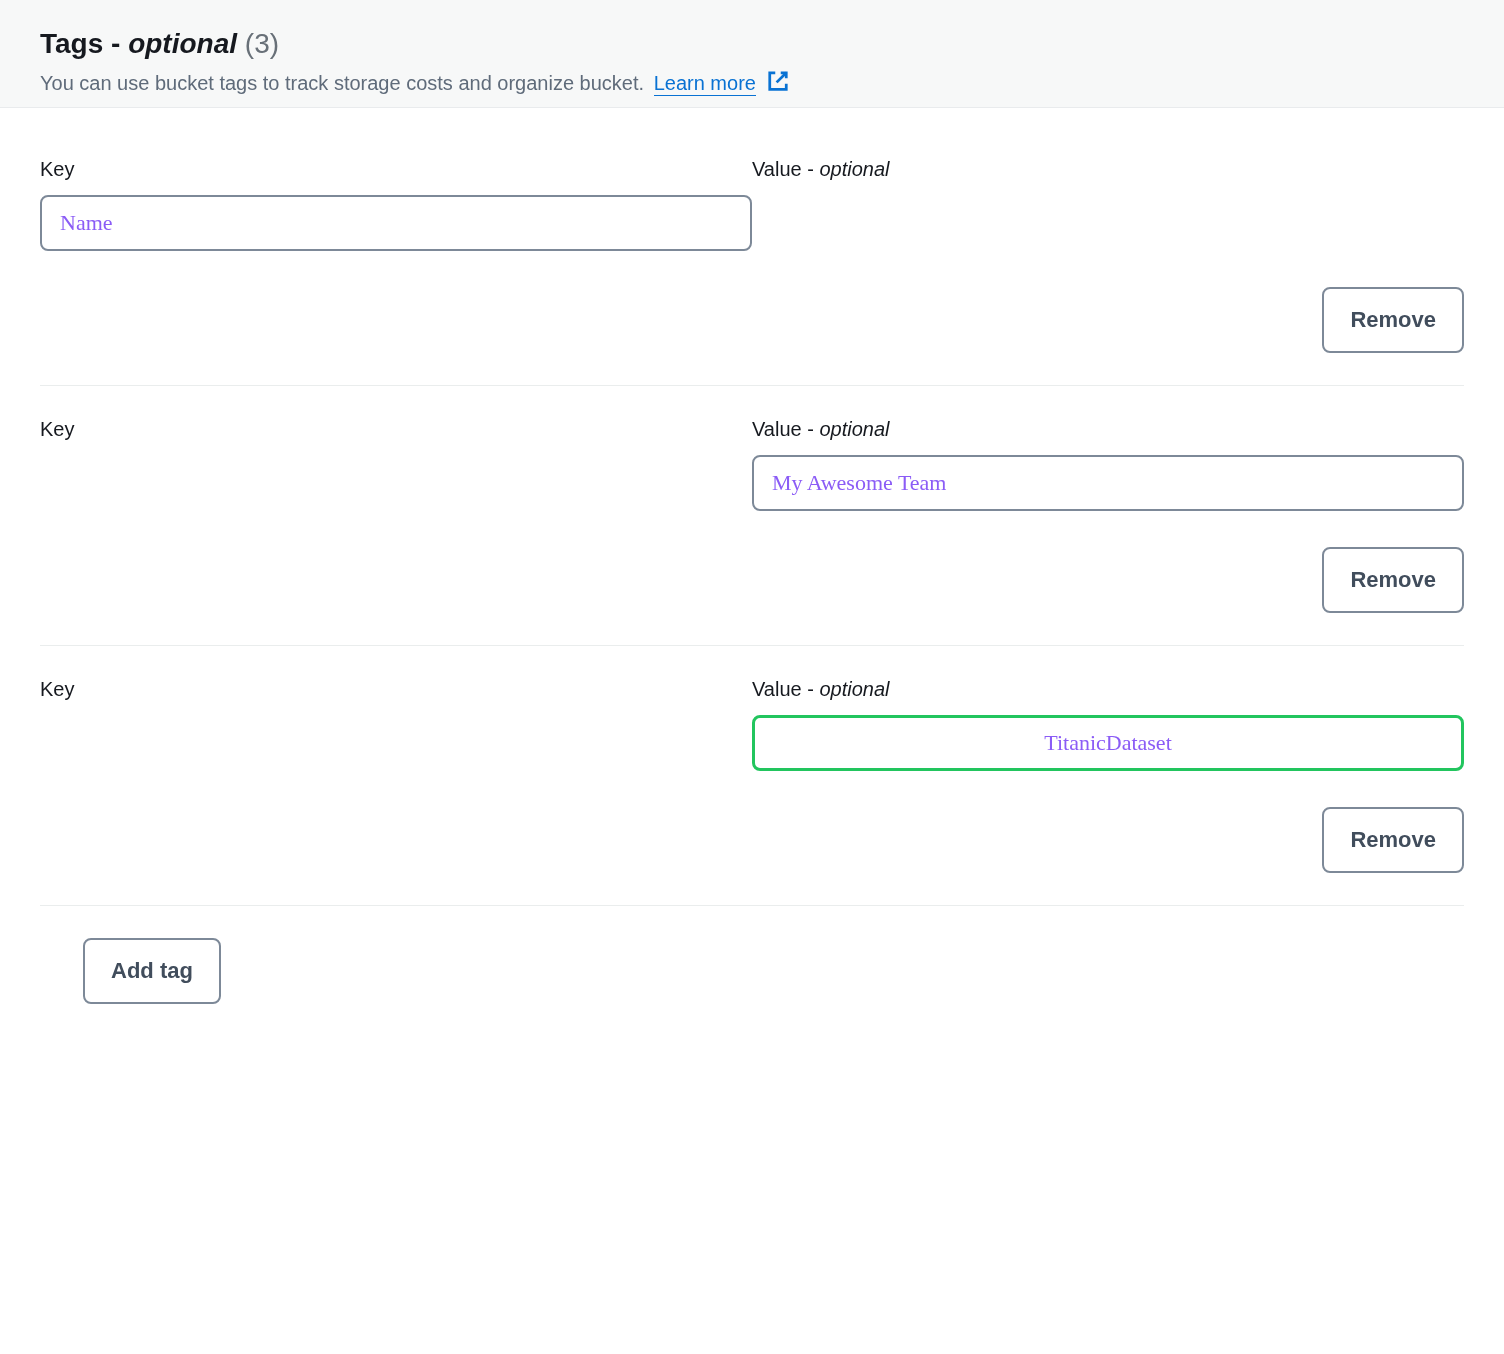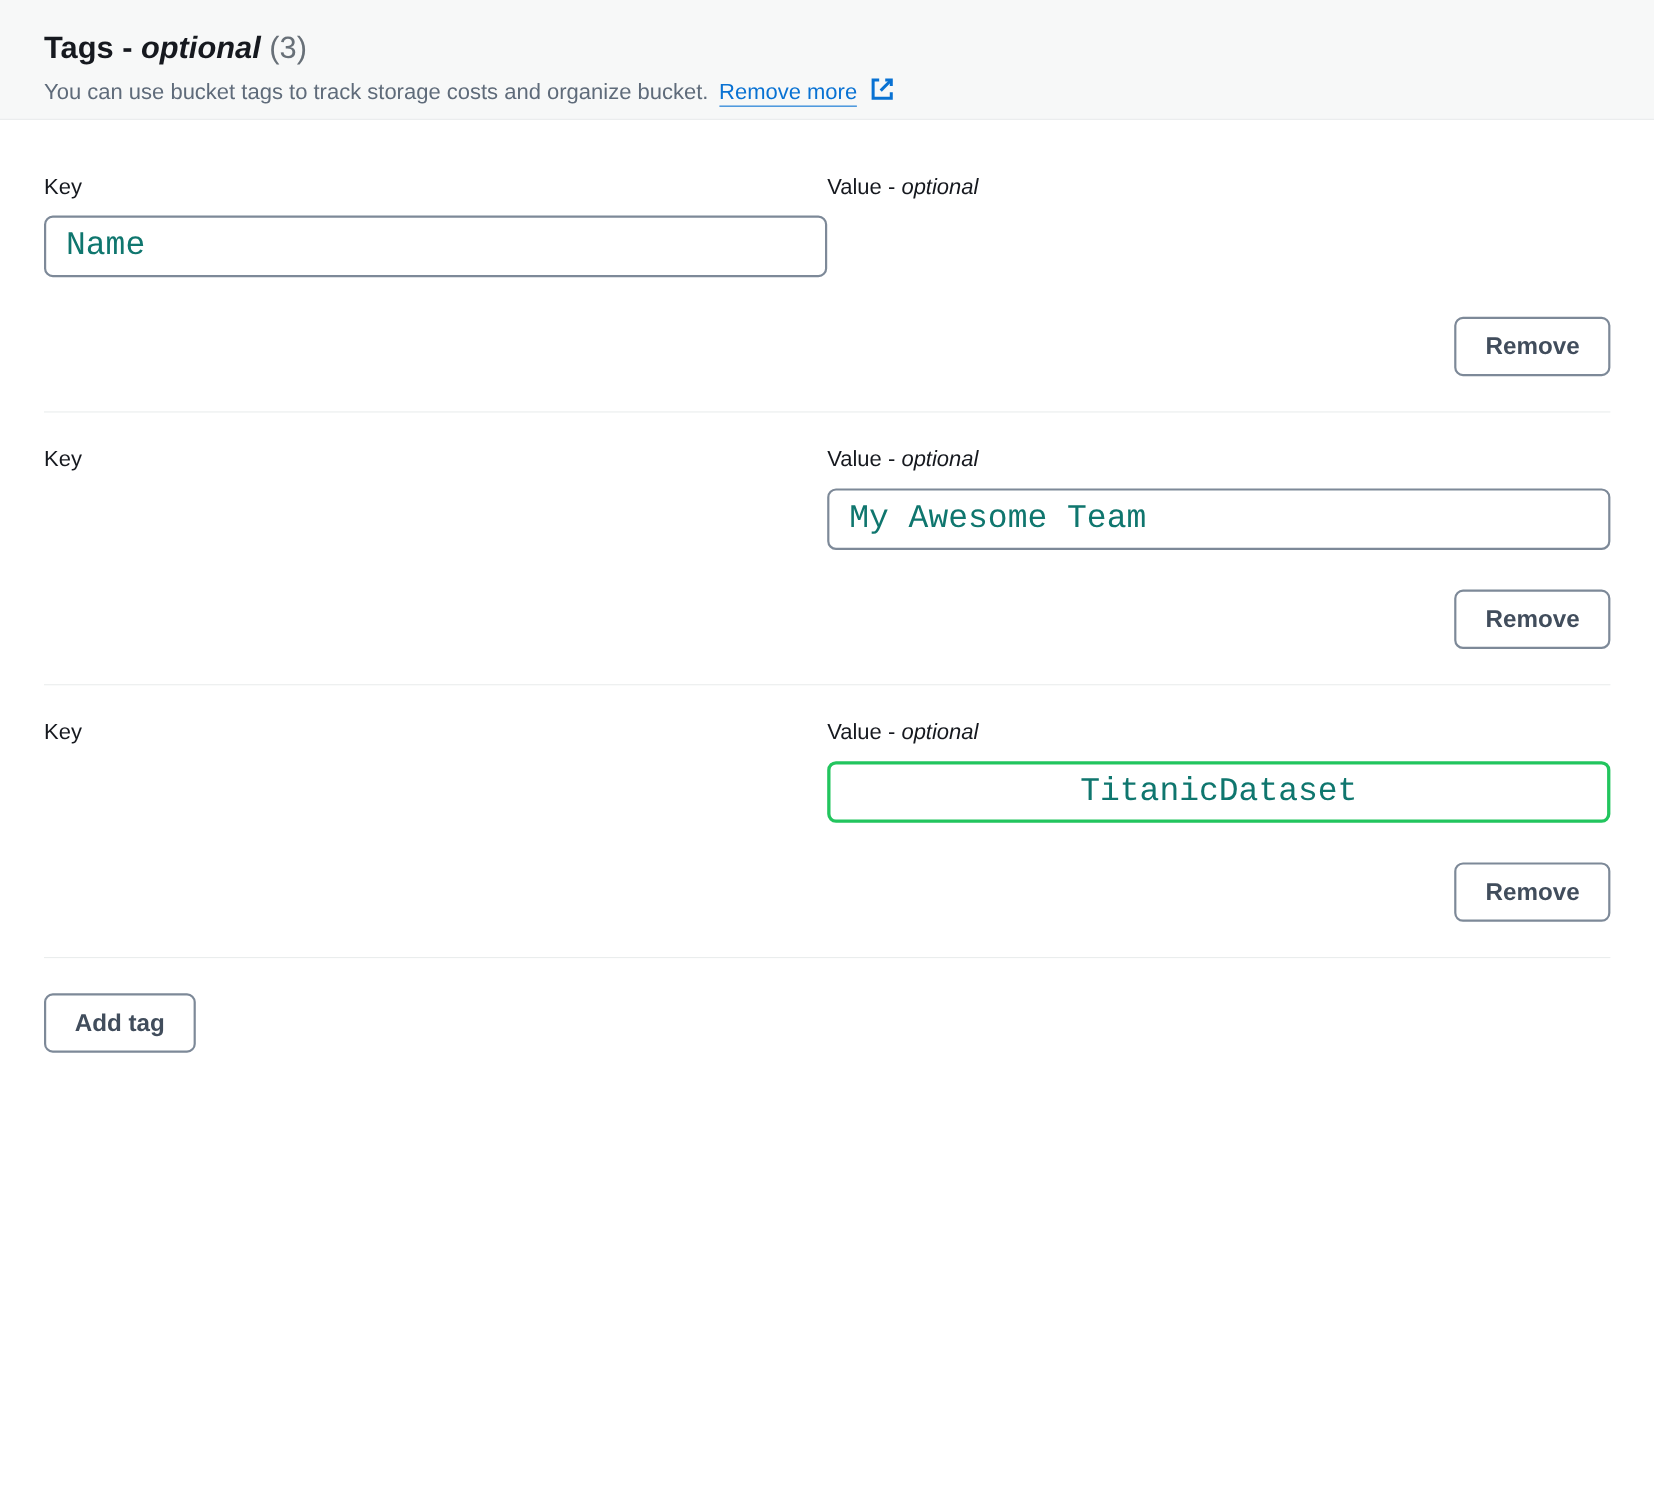--- a/index.html
+++ b/index.html
@@ -77,73 +77,74 @@
     margin-bottom: 14px;
   }
   .field-label .opt {
     font-style: italic;
     color: #16191f;
   }
   .text-input {
     width: 100%;
     height: 56px;
     padding: 0 18px;
-    font-size: 30px;
-    color: #0f766e;
+    font-size: 22px;
+    color: #8b5cf6;
     background: #ffffff;
     border: 2px solid #7d8998;
     border-radius: 8px;
     outline: none;
-    font-family: Liberation Mono, monospace;
+    font-family: Liberation Serif, serif;
   }
   .text-input.focused {
     border: 3px solid #22c55e;
     padding: 0 9px;
     text-align: center;
   }
   .actions {
     display: flex;
     justify-content: flex-end;
     margin-top: 36px;
   }
   .btn {
     display: inline-flex;
     align-items: center;
     justify-content: center;
-    height: 54px;
+    height: 66px;
     padding: 0 26px;
     font-size: 22px;
     font-weight: 700;
     color: #414d5c;
     background: #ffffff;
     border: 2px solid #7d8998;
     border-radius: 8px;
     cursor: pointer;
     font-family: inherit;
+    margin-left: 43px;
   }
   .add-tag-wrap {
     margin-top: 6px;
   }
   .caret-input {
     caret-color: #16191f;
   }
 </style>
 </head>
 <body>
 
 <div class="page">
 
   <div class="header">
     <h2 class="header-title">
       <span>Tags - </span><span class="optional">optional</span>
       <span class="count">(3)</span>
     </h2>
     <p class="header-subtitle">
       <span>You can use bucket tags to track storage costs and organize bucket.</span>
-      <a href="#" class="learn-more">Remove more</a>
+      <a href="#" class="learn-more">Learn more</a>
       <span class="ext-icon">
         <svg width="22" height="22" viewBox="0 0 16 16" fill="none" stroke="#0972d3" stroke-width="2">
           <path d="M6 2H2v12h12v-4"></path>
           <path d="M10 2h4v4"></path>
           <path d="M14 2L7 9"></path>
         </svg>
       </span>
     </p>
   </div>
 

